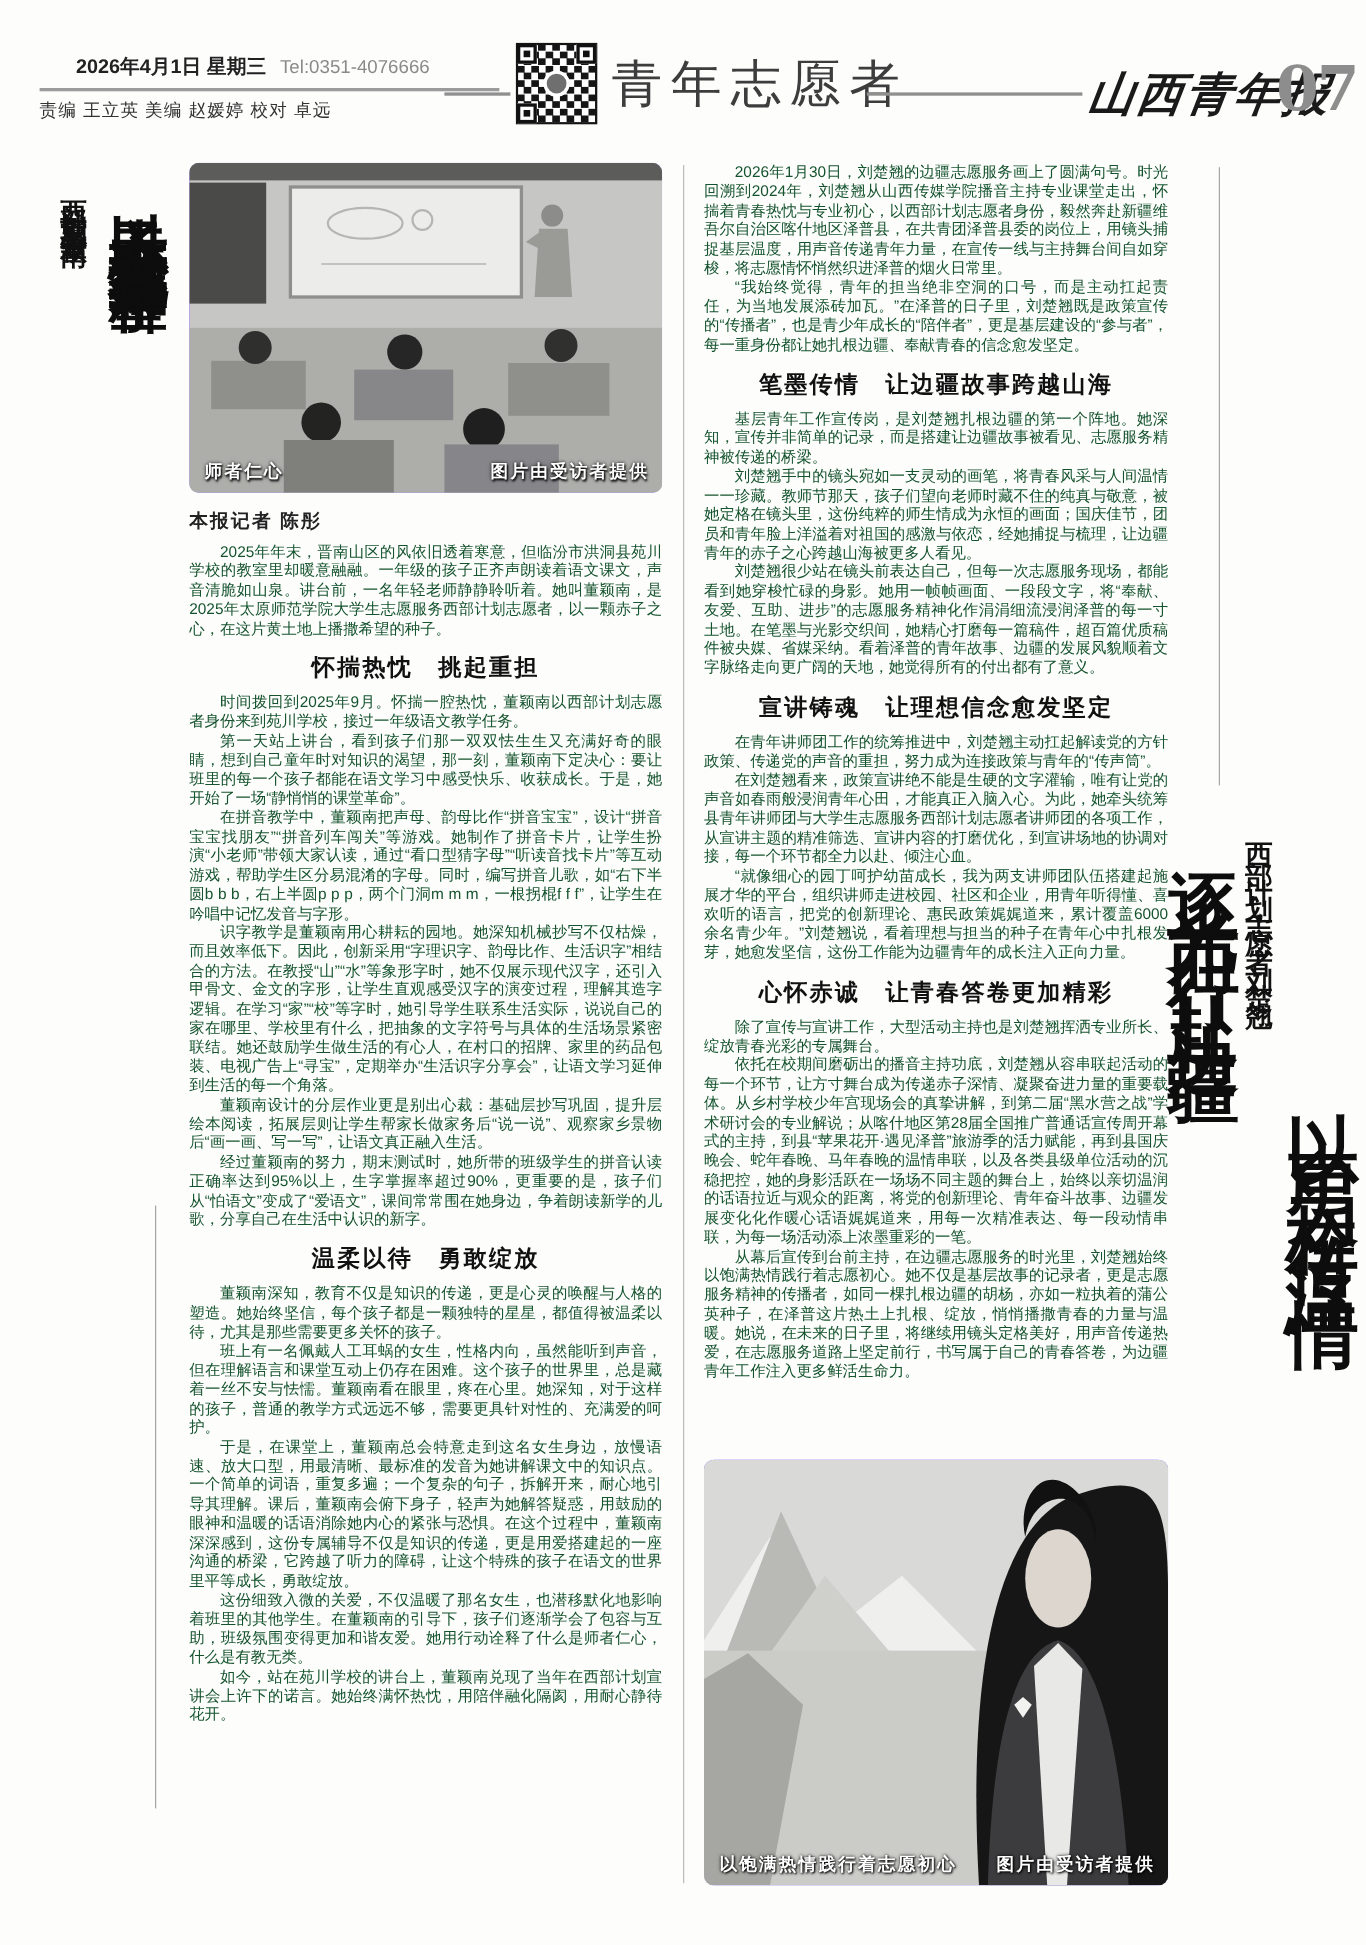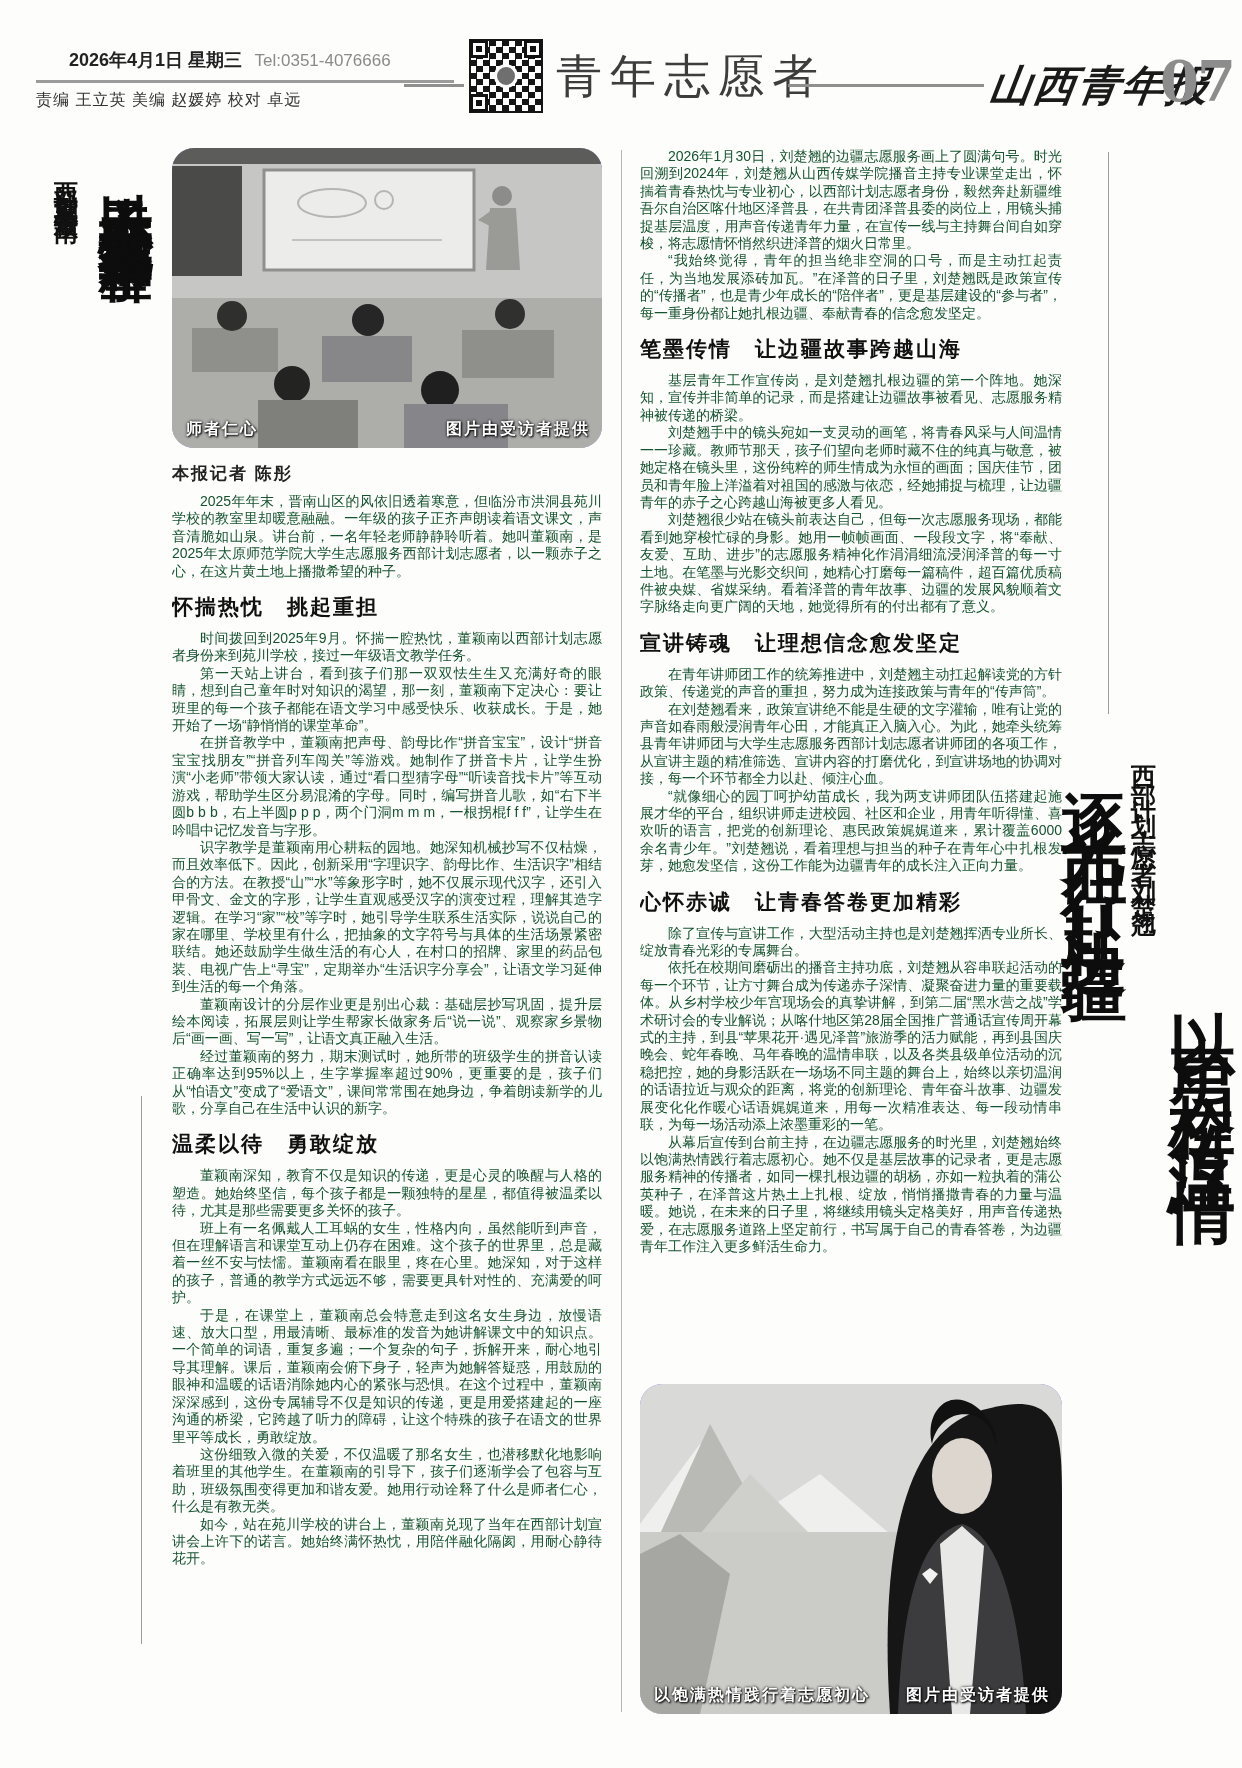--- a/index.html
+++ b/index.html
@@ -45,26 +45,26 @@
   .vrule{position:absolute;width:1px;background:#9c9c9c;}
   .vrule.left-low{left:141px;top:1096px;height:548px;}
   .vrule.center{left:621px;top:150px;height:1562px;background:#b5b5b5;}
   .vrule.right-top{left:1108px;top:152px;height:562px;}
   
   .col{position:absolute;display:flex;flex-direction:column;overflow:hidden;}
   .col-left{left:172px;top:148px;width:430px;height:1586px;}
   .col-right{left:640px;top:148px;width:422px;height:1566px;}
   .byline{font-size:17px;font-weight:bold;color:#222;margin:14px 0 8px 0;letter-spacing:2px;}
   .body-text p{font-size:14px;line-height:17.4px;text-align:justify;text-indent:2em;margin:0;color:#14532d;}
-  .sec-head{font-size:21px;font-weight:900;margin:13px 0 9px 0;color:#111;
+  .sec-head{font-size:21px;font-weight:900;text-align:center;margin:13px 0 9px 0;color:#111;
       letter-spacing:2px;font-family:"DejaVu Serif","Liberation Serif",serif;}
   
-  .photo{position:relative;border-radius:22px;overflow:hidden;background:#8b5cf6;flex:none;}
+  .photo{position:relative;border-radius:9px;overflow:hidden;background:#8b5cf6;flex:none;}
   .photo-1{width:430px;height:300px;}
-  .photo-2{width:422px;height:330px;margin-top:auto;}
+  .photo-2{width:422px;height:387px;margin-top:auto;}
   .photo svg{display:block;width:100%;height:100%;}
   .cap{position:absolute;bottom:8px;font-size:16px;font-weight:bold;color:#fff;
       text-shadow:0 0 3px #000,1px 1px 2px #000;letter-spacing:2px;}
   .cap.l{left:14px;} .cap.r{right:12px;text-align:right;}
 </style>
 </head>
 <body>
 
 <div class="hdr-left">
   <span class="hdr-date">2026年4月1日 星期三</span>

